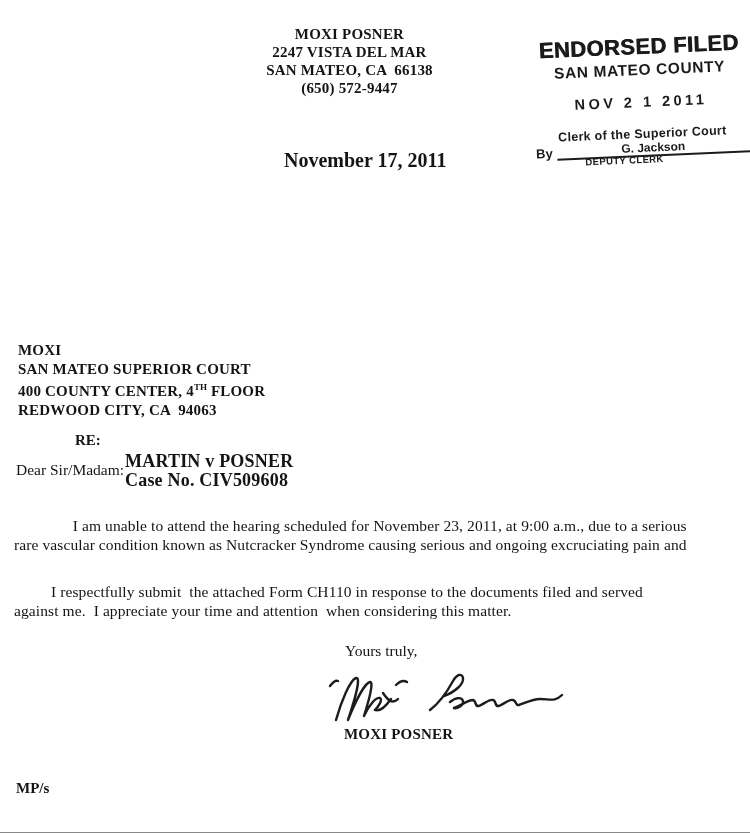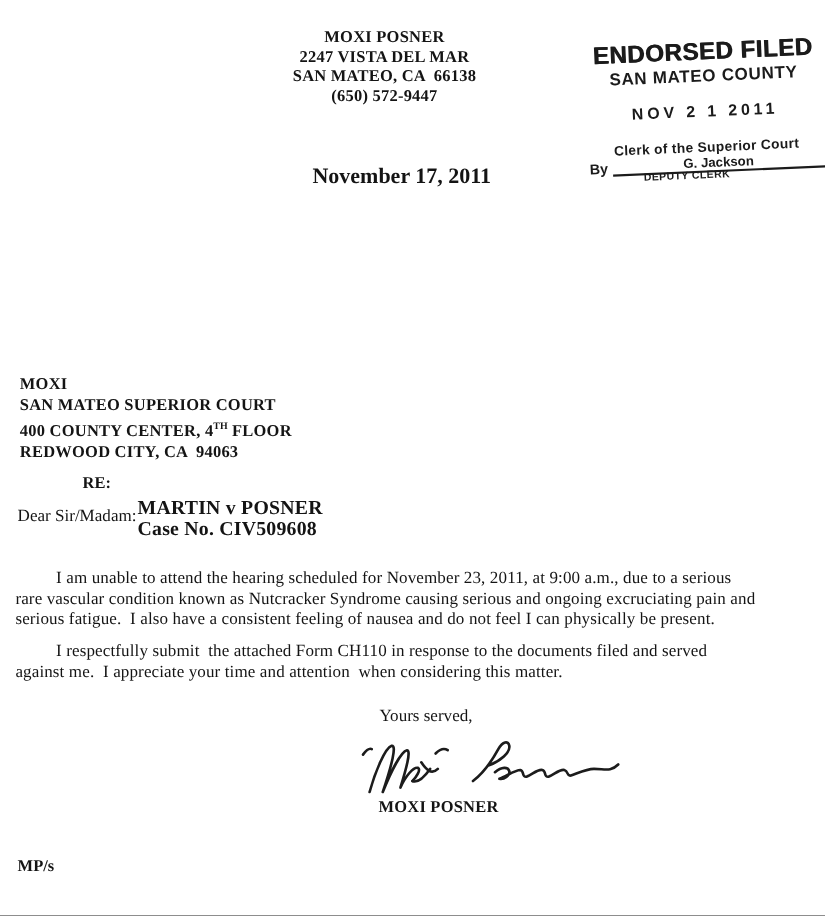--- a/index.html
+++ b/index.html
@@ -90,21 +90,21 @@
   }
   .recipient sup{font-size:9px;vertical-align:6px;letter-spacing:0;}
   .re-label{left:75px;top:432px;font-size:15px;font-weight:bold;text-align:center;}
   .re-body{
     left:125px;top:432px;
     font-size:18px;font-weight:bold;
     line-height:18.5px;letter-spacing:.2px;margin-top:20px;
   }
   .salutation{left:16px;top:461px;font-size:15.5px;}
   .para{font-size:15.5px;line-height:18.6px;letter-spacing:.1px;}
-  .p1{left:14px;top:517px;}
+  .p1{left:14px;top:517px;text-align:right;}
   .p2{left:14px;top:583px;}
   .indent{padding-left:37px;}
   .valediction{left:345px;top:642px;font-size:15.5px;}
   .signature{left:326px;top:664px;}
   .sig-name{left:344px;top:726px;font-size:15px;font-weight:bold;letter-spacing:.2px;}
   .initials{left:16px;top:780px;font-size:15px;font-weight:bold;}
 </style>
 </head>
 <body>
 
@@ -144,29 +144,28 @@
   <div class="abs re-body">
     <div class="line">MARTIN v POSNER</div>
     <div class="line">Case No. CIV509608</div>
   </div>
 
   <div class="abs salutation">Dear Sir/Madam:</div>
 
   <div class="abs para p1">
     <div class="line indent">I am unable to attend the hearing scheduled for November 23, 2011, at 9:00 a.m., due to a serious</div>
     <div class="line">rare vascular condition known as Nutcracker Syndrome causing serious and ongoing excruciating pain and</div>
-    <div class="line">serious fatigue.  I also have a consistent feeling of nausea and do not feel I can physically be present.</div>
   </div>
 
   <div class="abs para p2">
     <div class="line indent">I respectfully submit  the attached Form CH110 in response to the documents filed and served</div>
     <div class="line">against me.  I appreciate your time and attention  when considering this matter.</div>
   </div>
 
-  <div class="abs valediction">Yours served,</div>
+  <div class="abs valediction">Yours truly,</div>
 
   <svg class="abs signature" width="244" height="64" viewBox="0 0 244 64">
     <g fill="none" stroke="#1c1c1c" stroke-width="2.4" stroke-linecap="round" stroke-linejoin="round">
 
       <path d="M4 22 C7 18 10 16 12 17"></path>
 
       <path d="M10 56 C15 38 24 16 30 14 C35 13 30 32 22 56 C30 36 39 19 44 18 C48 18 43 36 38 52 C43 41 50 33 54 34 C57 36 52 43 49 46"></path>
 
       <path d="M49 46 C54 48 60 42 65 35 M57 29 C61 35 66 41 72 35"></path>
 

